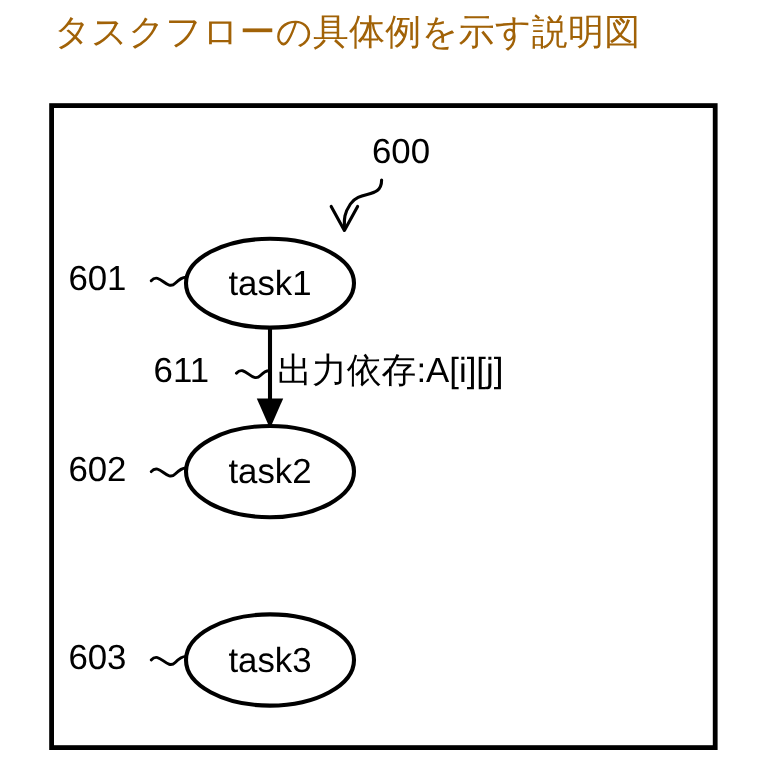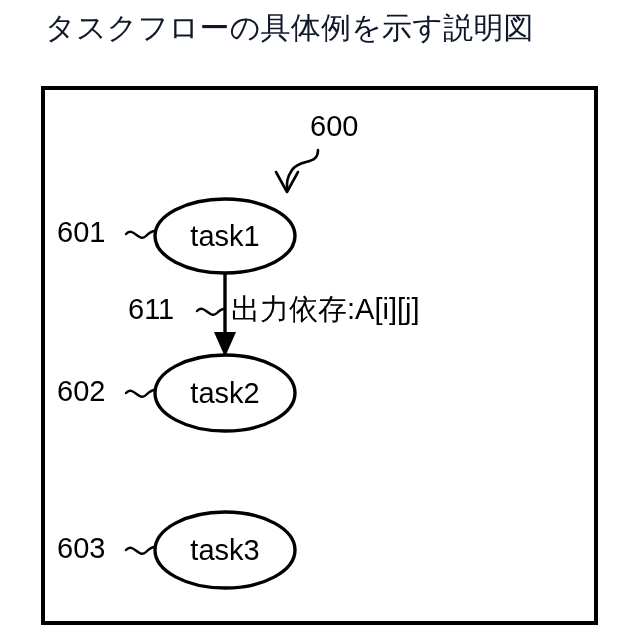--- a/index.html
+++ b/index.html
@@ -26,21 +26,21 @@
   .figure-title {
     position: absolute;
     left: 45px;
     top: 9px;
     width: 560px;
     font-size: 30px;
     line-height: 38px;
     font-weight: 400;
     letter-spacing: 0.2px;
     white-space: nowrap;
-    color: #0f172a;
+    color: #a16207;
   }
   .diagram-svg {
     position: absolute;
     left: 0;
     top: 0;
   }
   .frame-rect {
     fill: #ffffff;
     stroke: #000000;
     stroke-width: 4;

